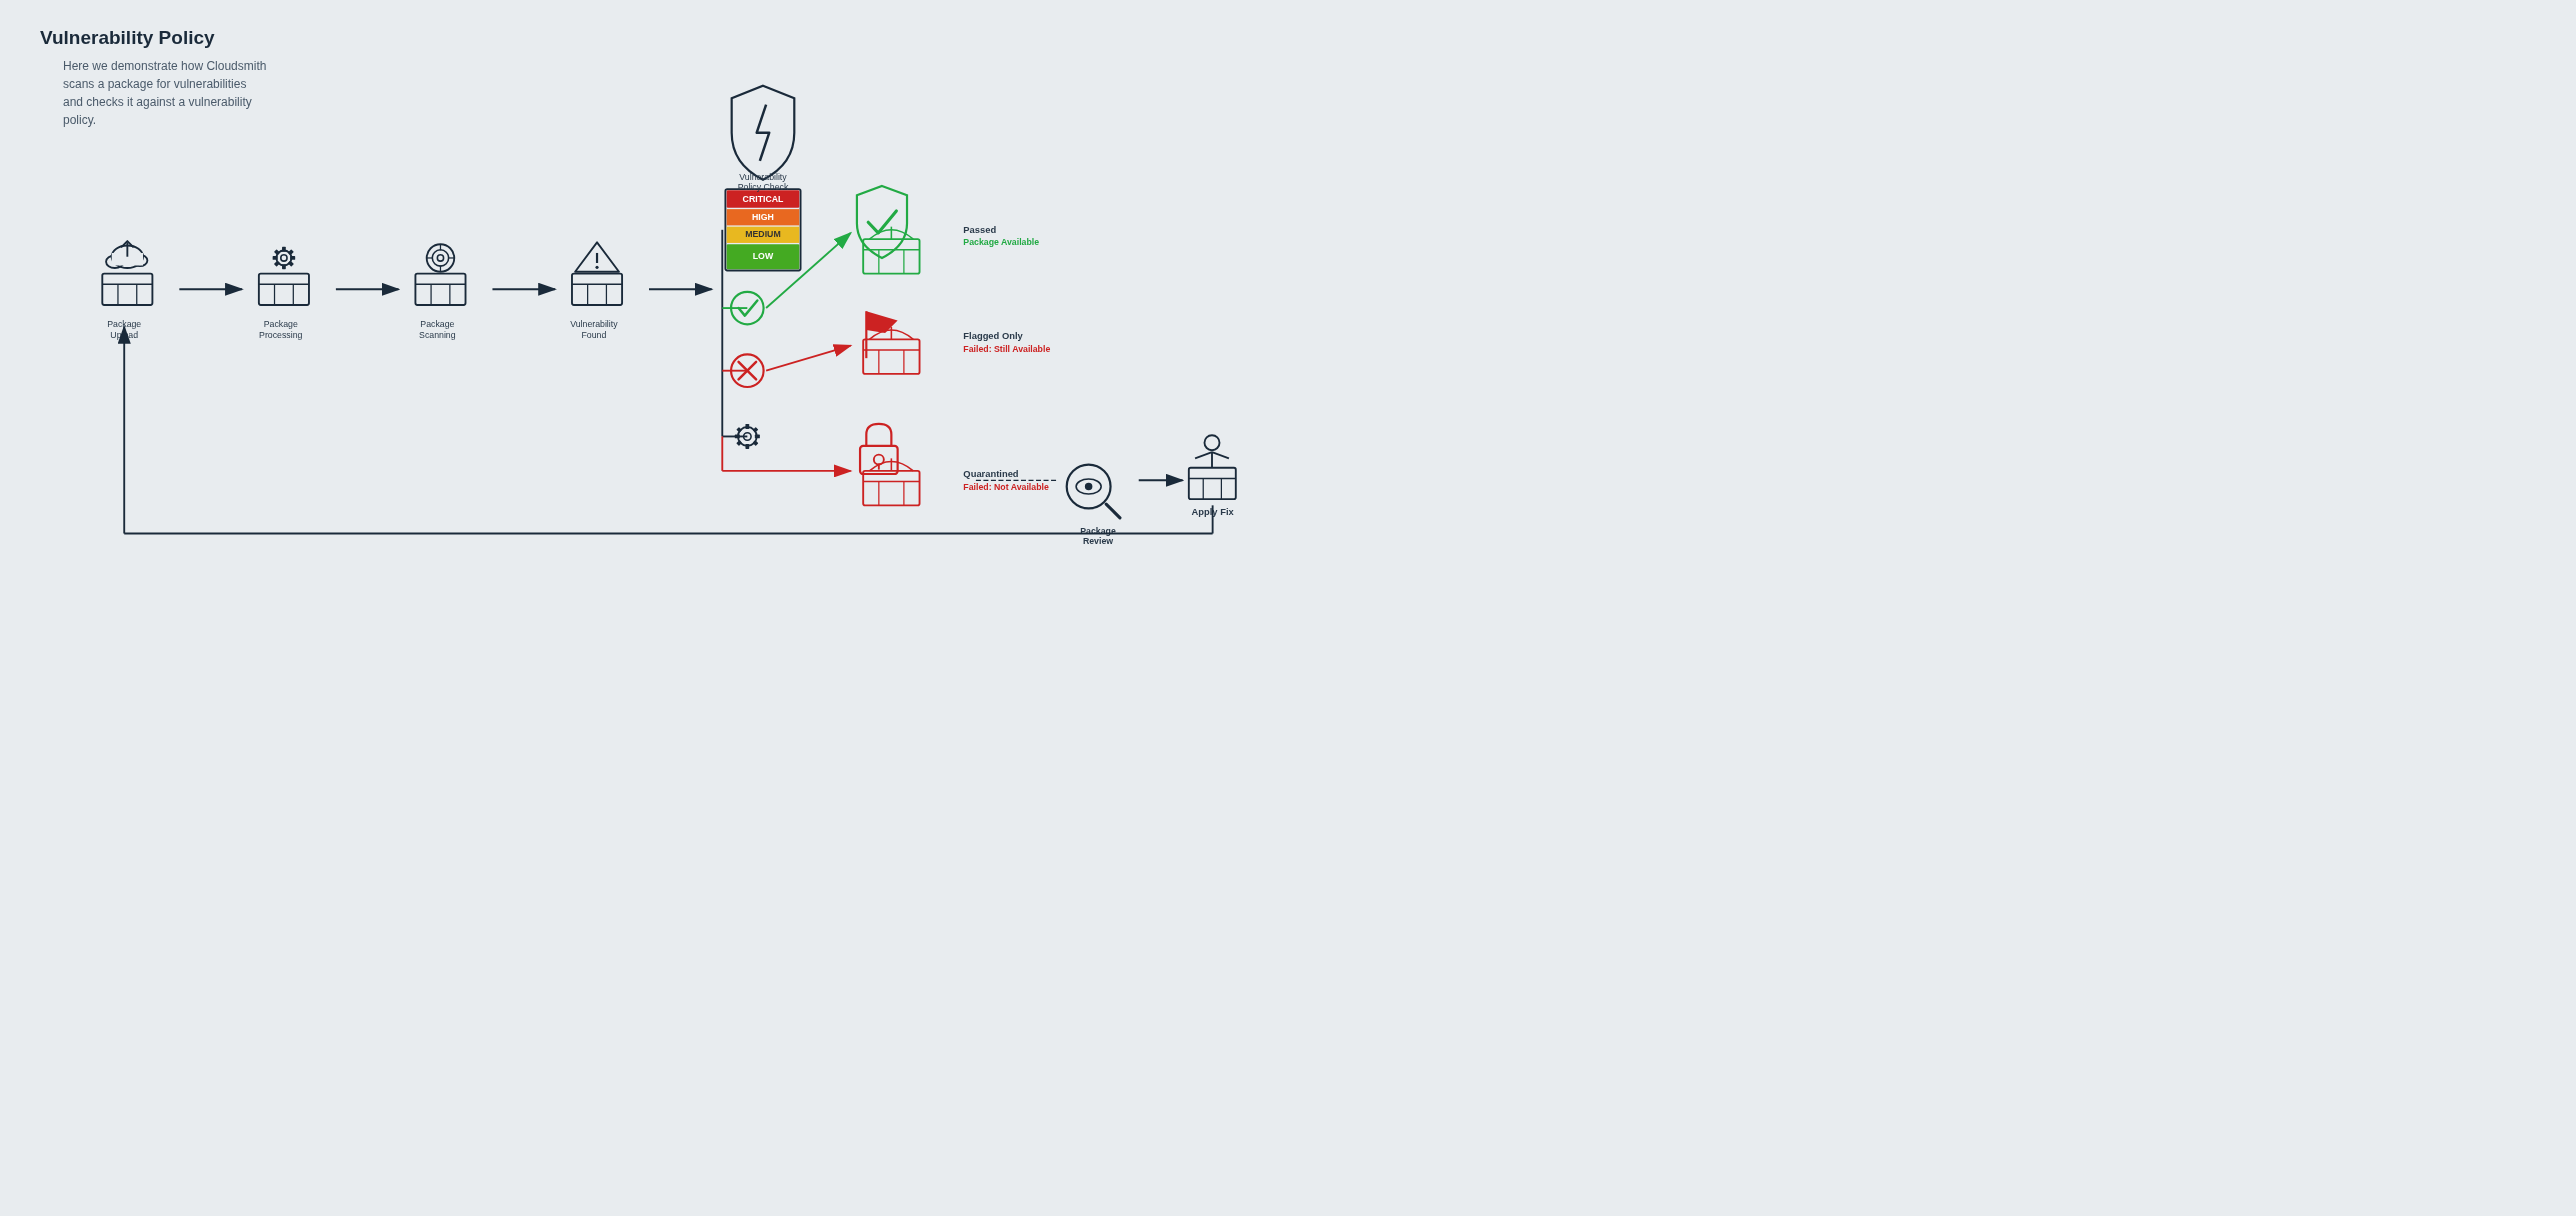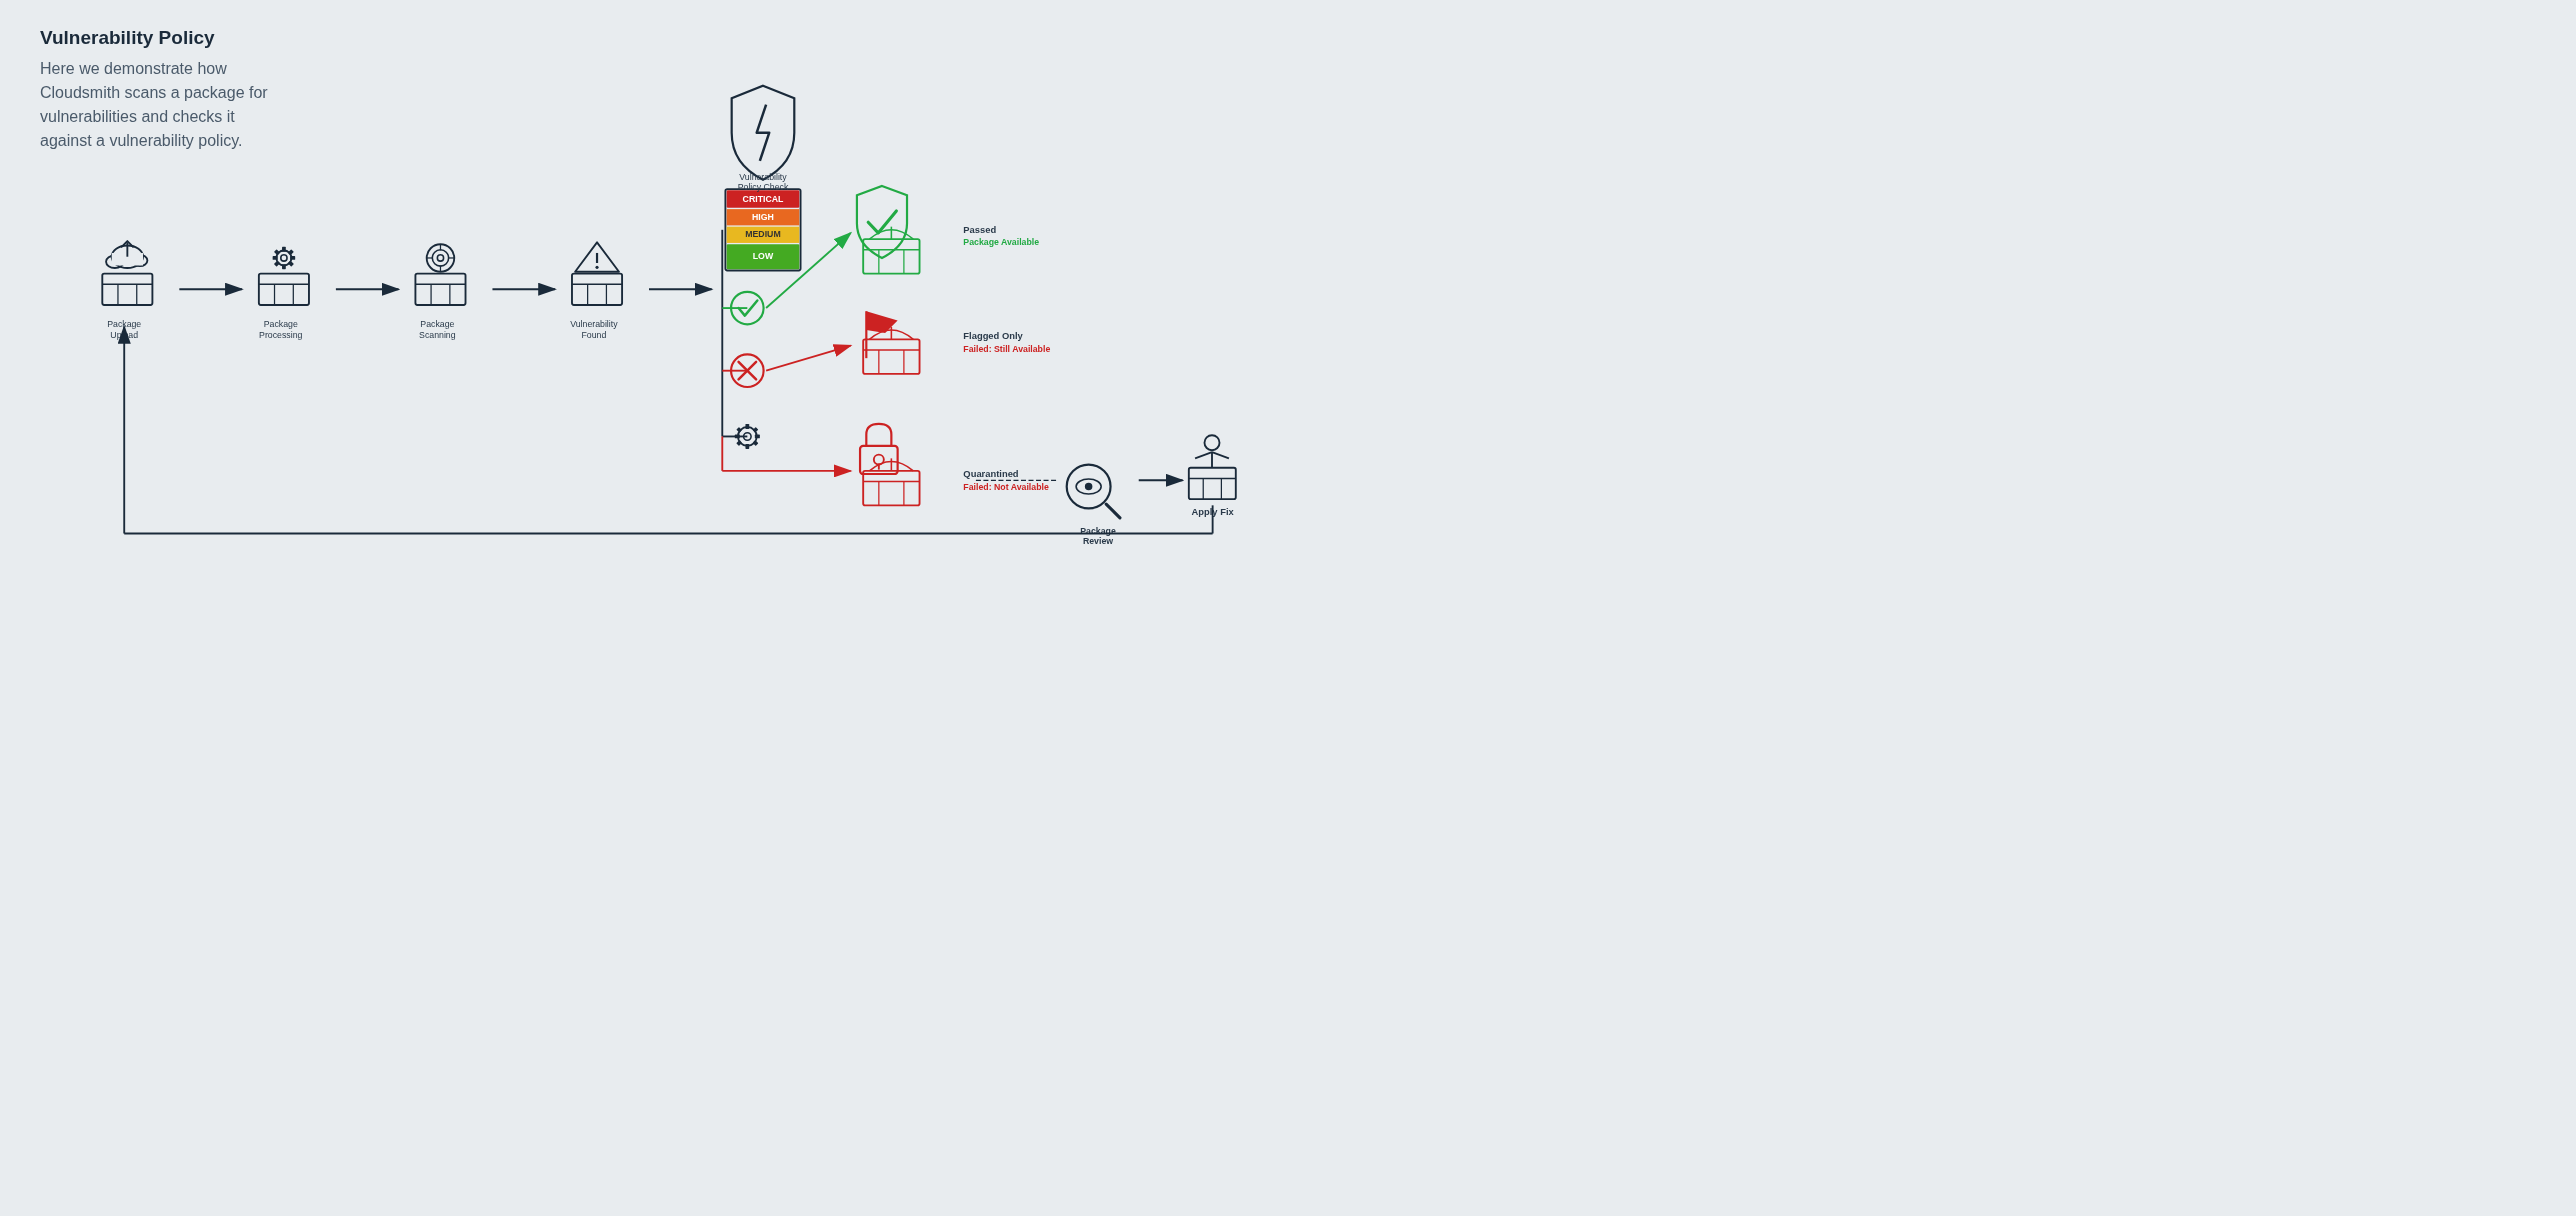--- a/index.html
+++ b/index.html
@@ -25,23 +25,24 @@
       left: 40px;
       max-width: 228px;
     }
     .main-title {
       font-size: 19px;
       font-weight: 700;
       color: #1a2a3a;
       margin-bottom: 8px;
     }
     .subtitle {
-      font-size: 16px;
+      font-size: 12px;
       color: #4a5a6a;
       line-height: 1.5;
+      margin-left: 23px;
     }
 
     
     .diagram-svg {
       width: 100%;
       height: 100%;
     }
   </style>
 </head>
 <body>

